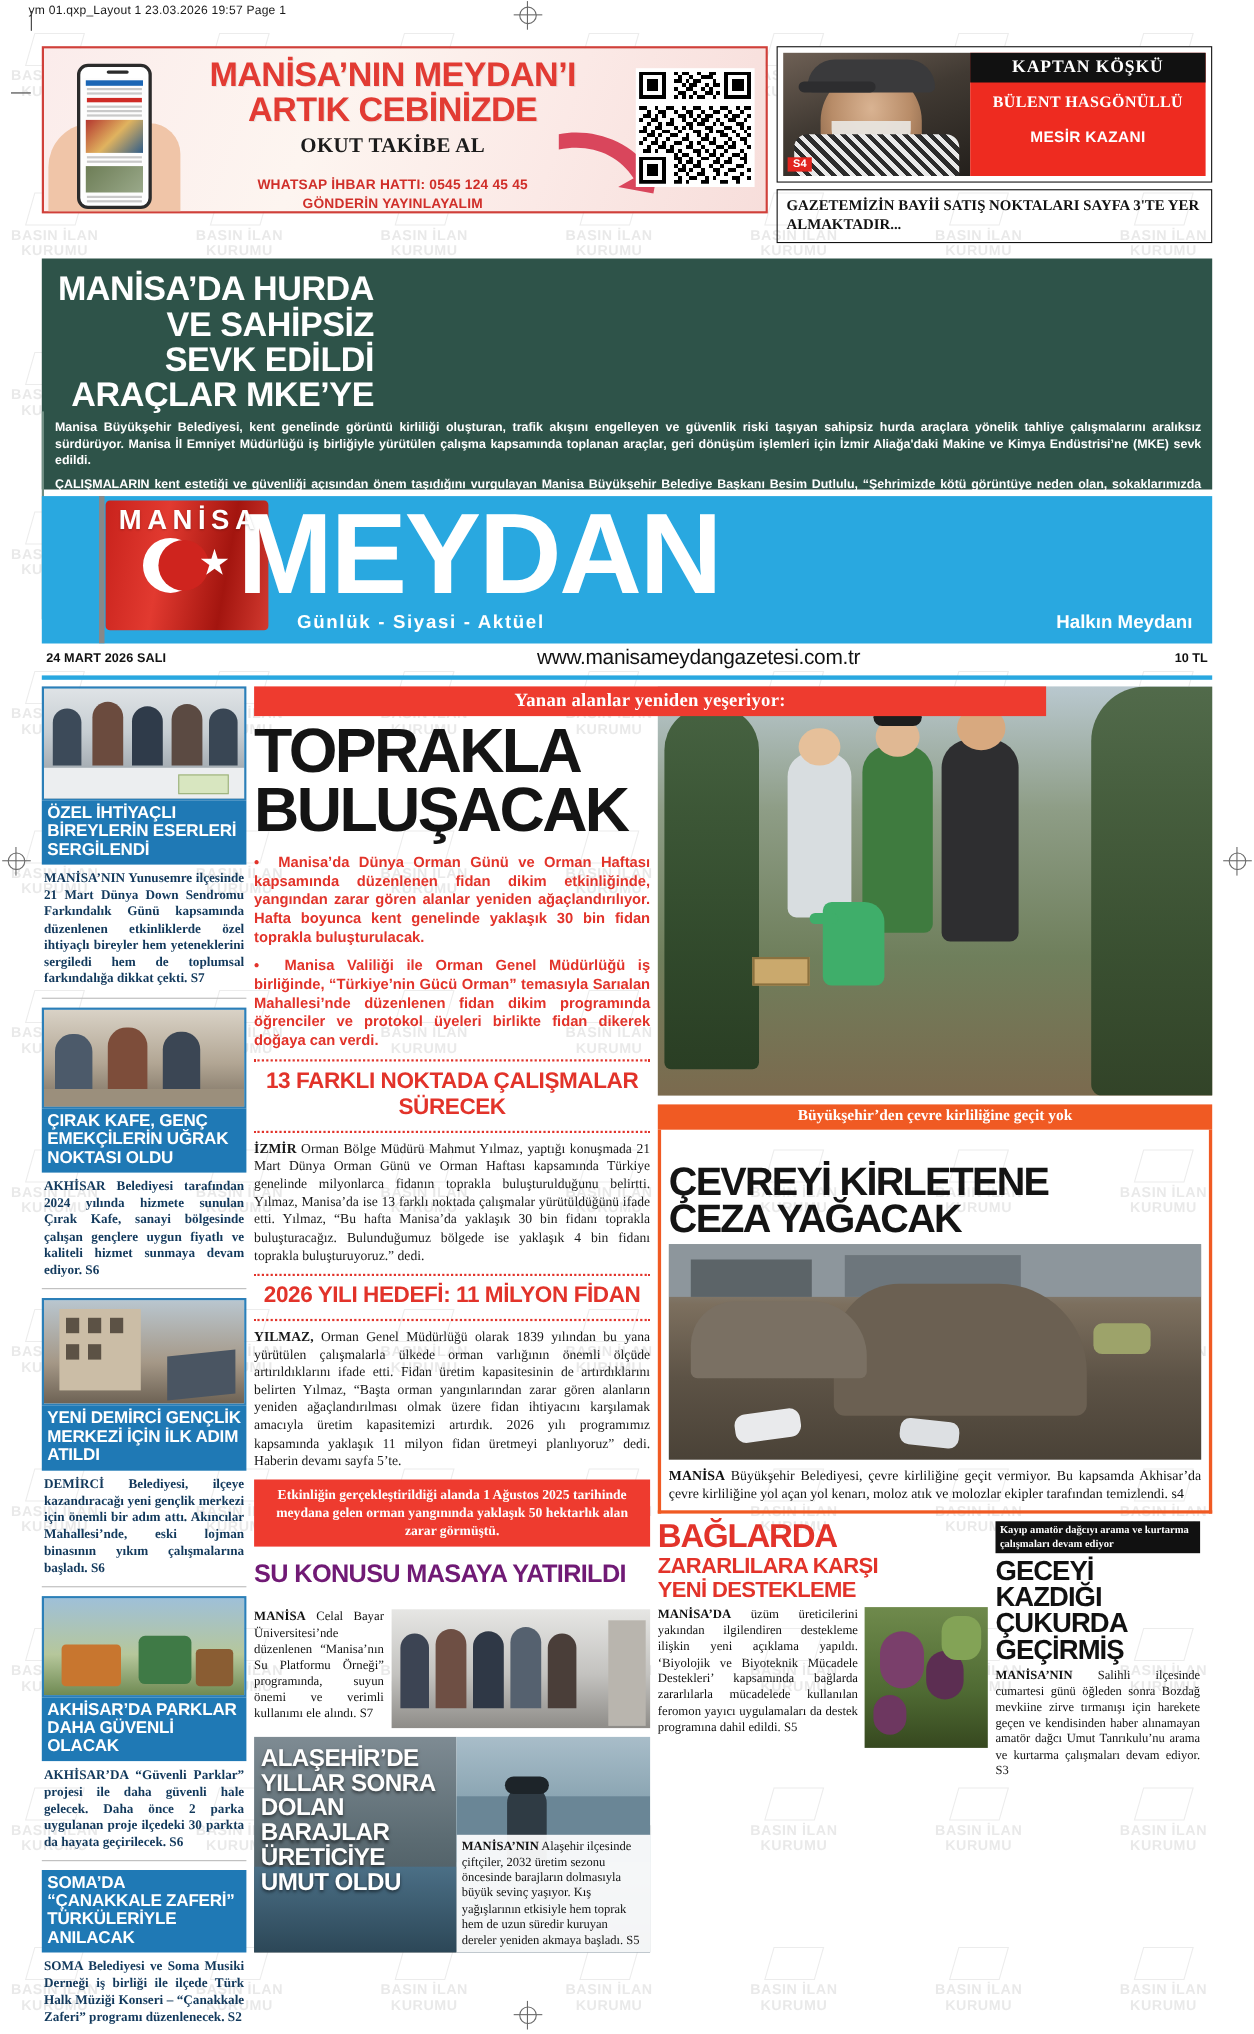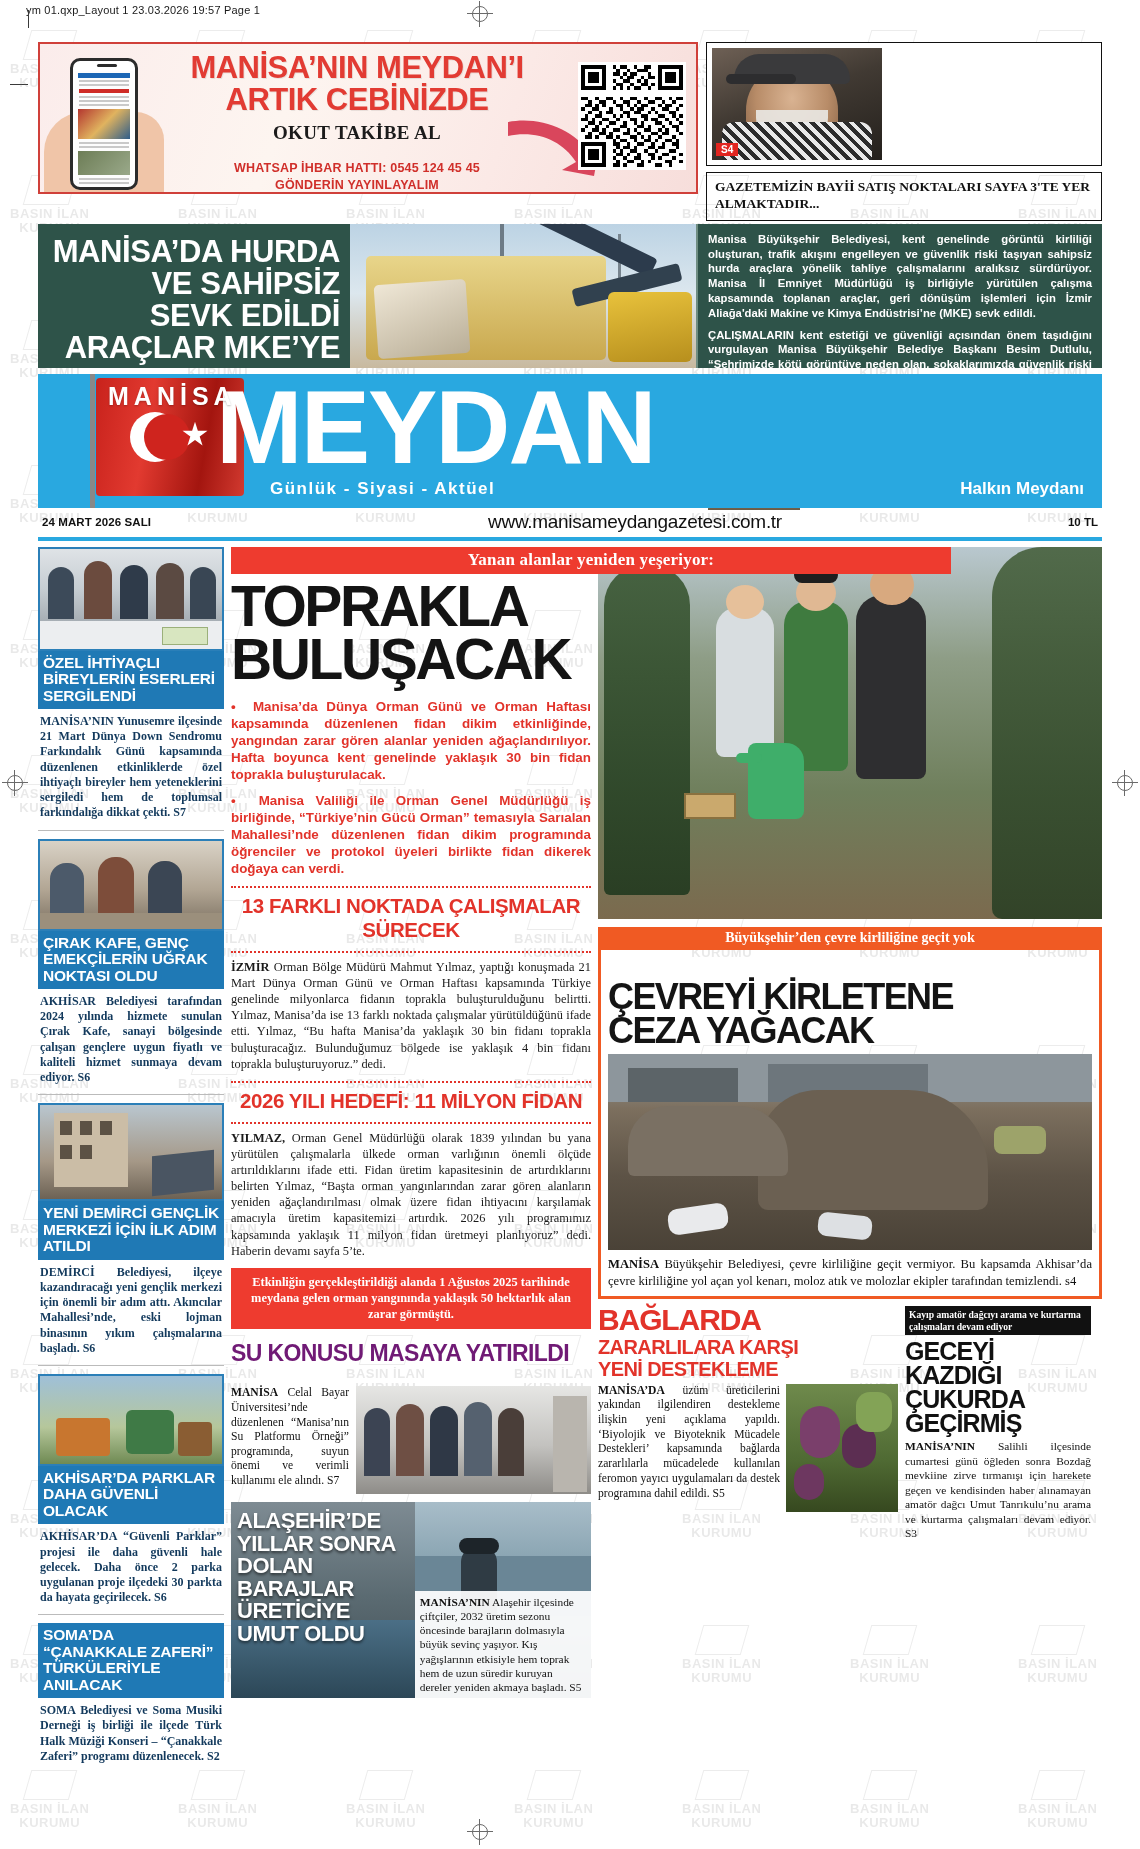--- a/index.html
+++ b/index.html
@@ -144,21 +144,21 @@
     color:#fff; text-align:center; font-weight:700; font-size:14px;
     margin-top:14px; letter-spacing:.3px;
   }
   .bayi-box {
     margin-top:6px; border:1px solid #111; padding:6px 8px 7px;
     font-family:"Liberation Serif", serif; font-weight:700; font-size:13.5px;
     line-height:1.25; color:#111;
   }
 
   
-  .hurda { margin-top:3px; display:flex; background:#2e5349; height:144px; }
+  .hurda { margin-top:14px; display:flex; background:#2e5349; height:210px;flex-direction:column; }
   .hurda-head {
     width:312px; padding:12px 10px 0 14px; text-align:right;
   }
   .hurda-head .l {
     color:#fff; font-weight:900; font-size:31px; line-height:1.03;
     letter-spacing:-.4px; font-family:"Liberation Sans", sans-serif;
   }
   .hurda-photo {
     width:346px; position:relative; overflow:hidden;
     background:linear-gradient(180deg,#bcd3e4 0%,#dce7ee 48%,#c8b99f 100%);
@@ -708,20 +708,25 @@
 
     <div class="topright">
       <div class="col-box">
         <div class="col-photo">
           <div class="cp-face"></div>
           <div class="cp-cap"></div>
           <div class="cp-beard"></div>
           <div class="cp-scarf"></div>
           <span class="cp-badge">S4</span>
         </div>
+        <div class="col-red">
+          <div class="col-title">KAPTAN KÖŞKÜ</div>
+          <div class="col-name">BÜLENT HASGÖNÜLLÜ</div>
+          <div class="col-sub">MESİR KAZANI</div>
+        </div>
       </div>
       <div class="bayi-box">GAZETEMİZİN BAYİİ SATIŞ NOKTALARI SAYFA 3'TE YER ALMAKTADIR...</div>
     </div>
   </div>
 
   <div class="hurda">
     <div class="hurda-head">
       <div class="l">MANİSA’DA HURDA</div>
       <div class="l">VE SAHİPSİZ</div>
       <div class="l">SEVK EDİLDİ</div>

